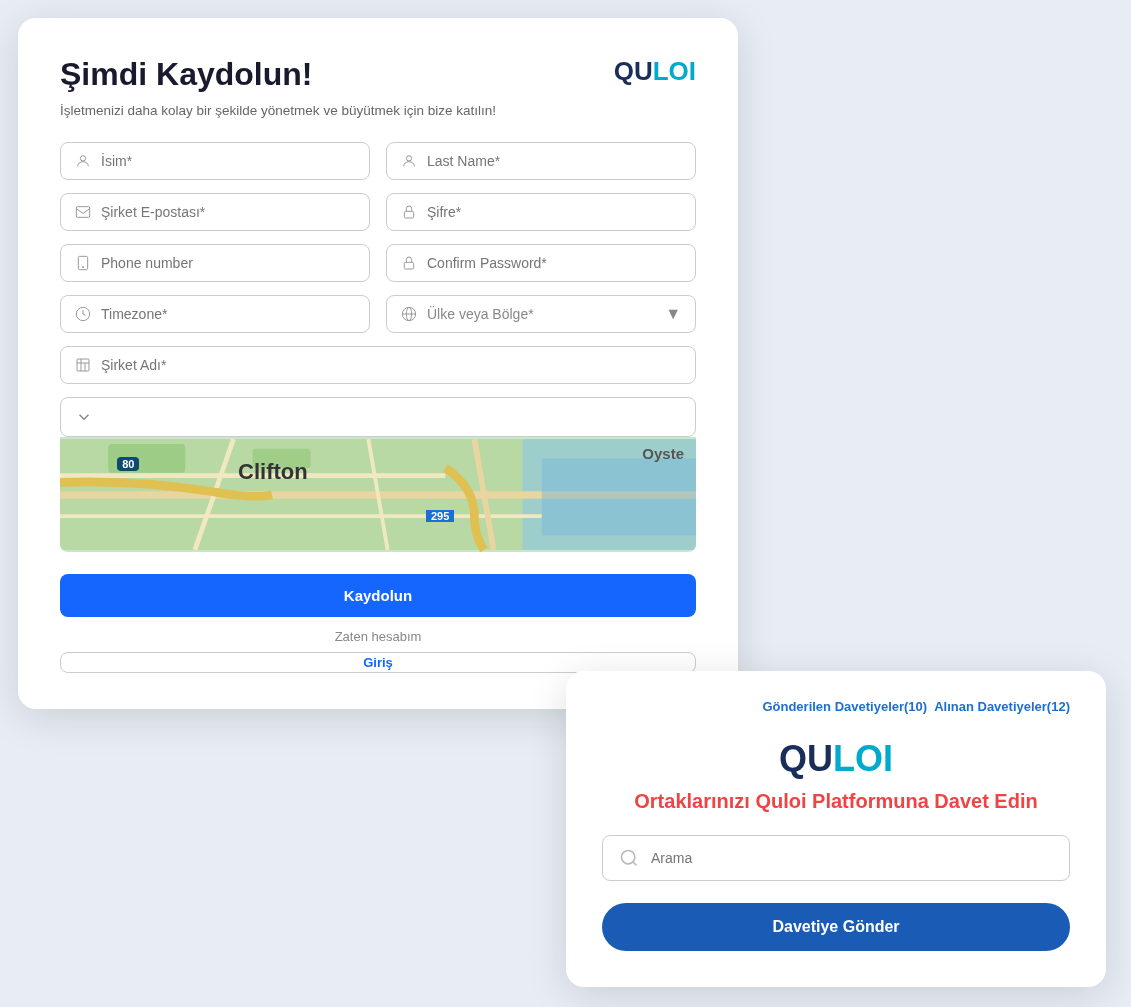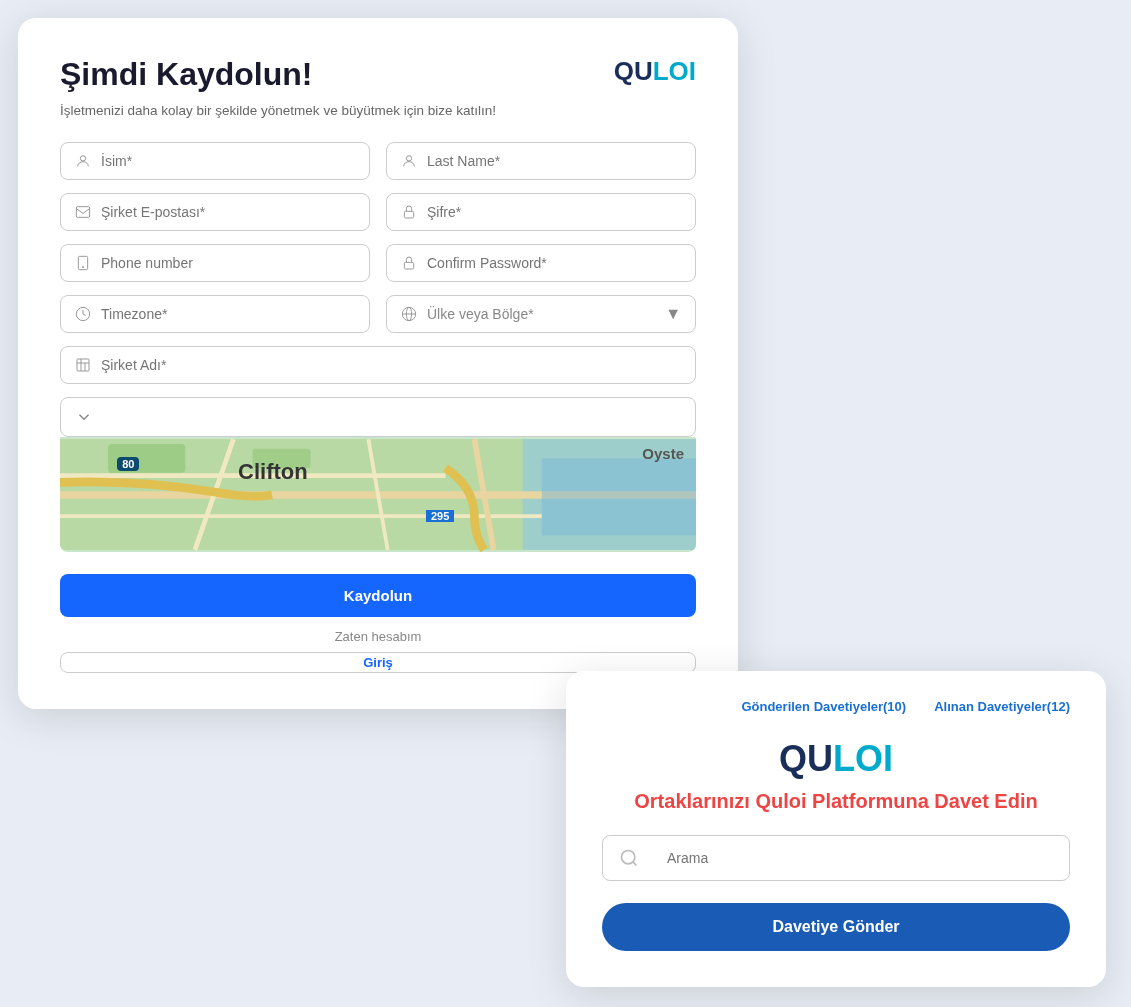--- a/index.html
+++ b/index.html
@@ -218,21 +218,21 @@
       background: #fff;
       border-radius: 18px;
       box-shadow: 0 8px 40px rgba(0,0,0,0.13);
       padding: 28px 36px 36px 36px;
       z-index: 3;
     }
 
     .invite-tabs {
       display: flex;
       justify-content: flex-end;
-      gap: 28px;
+      gap: 7px;
       margin-bottom: 24px;
     }
     .invite-tab {
       font-size: 13px;
       font-weight: 700;
       color: #1a6fd4;
       cursor: pointer;
     }
 
     .invite-logo {
@@ -251,21 +251,21 @@
       color: #ef4444;
       margin-bottom: 22px;
     }
 
     .search-field {
       display: flex;
       align-items: center;
       border: 1.5px solid #ccc;
       border-radius: 8px;
       padding: 12px 16px;
-      gap: 28px;
+      gap: 12px;
       background: #fff;
       margin-bottom: 22px;
     }
     .search-field input {
       border: none;
       outline: none;
       font-size: 14px;
       color: #bbb;
       background: transparent;
       flex: 1;

